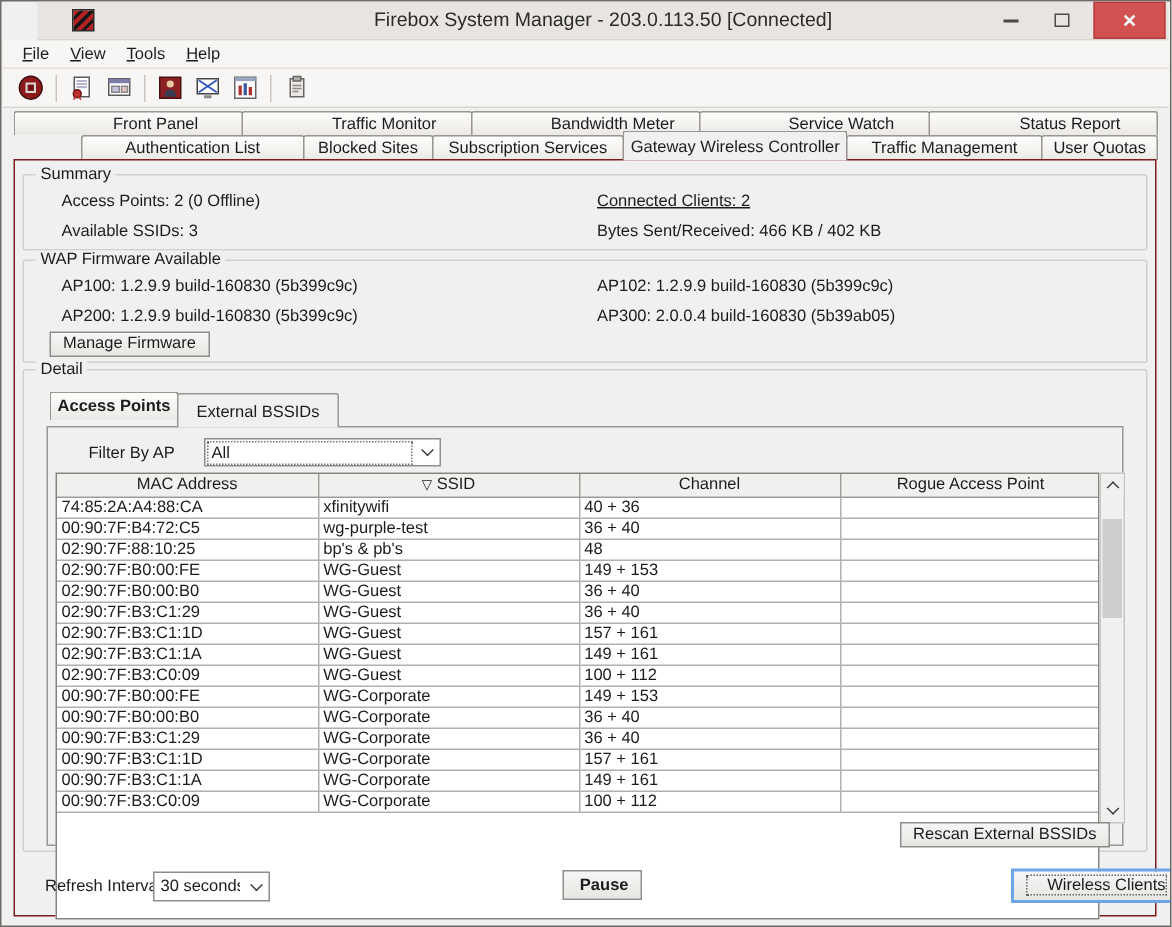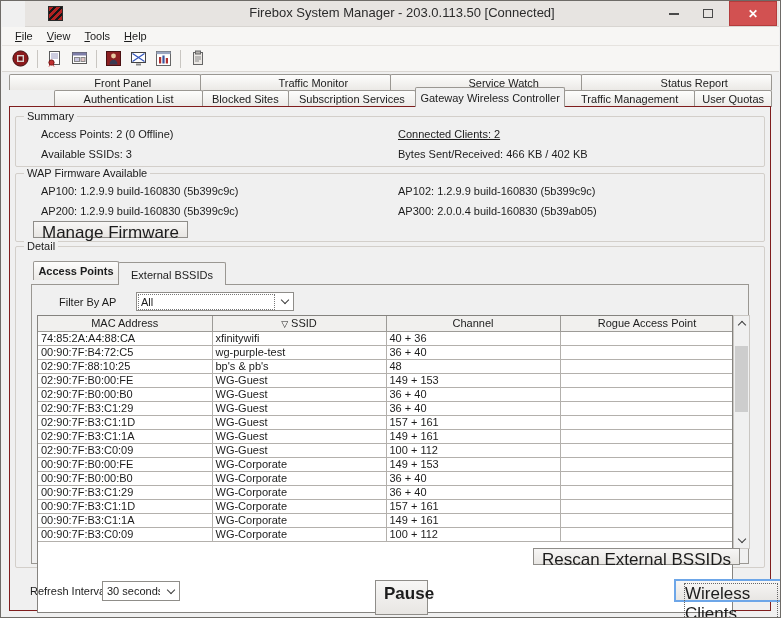--- a/index.html
+++ b/index.html
@@ -43,24 +43,24 @@
 
   
   .groupbox { position:absolute; border:1px solid #d3cfca; border-radius:2px; }
   .groupbox > .g-label { position:absolute; top:-7px; left:8px; background:#f0f0f0; padding:0 3px; }
   .gb-summary { left:5px; right:5px; top:9px;  height:51px; }
   .gb-firmware { left:5px; right:5px; top:66px; height:69px; }
   .gb-detail  { left:5px; right:5px; top:139px; height:322px; }
   .g-item { position:absolute; white-space:nowrap; }
 
   
-  .btn { display:inline-block; background:linear-gradient(#f7f6f5,#e8e6e3); border:1px solid #8f8d89; text-align:left; font-size:17px; padding:1px 8px; cursor:default; }
+  .btn { display:inline-block; background:linear-gradient(#f7f6f5,#e8e6e3); border:1px solid #8f8d89; text-align:right; font-size:11px; padding:1px 8px; cursor:default; }
   .btn-manage { position:absolute; left:17px; top:47px; height:17px; }
   .btn-rescan { position:absolute; right:8px; top:263px; height:17px; }
-  .btn-pause { position:absolute; left:365px; top:473px; width:53px; height:35px; font-weight:bold; padding-top:3px; }
+  .btn-pause { position:absolute; left:365px; top:473px; width:53px; height:20px; font-weight:bold; padding-top:3px; }
   .btn-wireless { position:absolute; left:664px; top:472px; width:114px; height:23px; border:2px solid #6da6e8; padding-top:3px; }
   .btn-wireless .focus-inner { outline:1px dotted #666; display:block; margin:0 1px; }
 
   
   .detail-tab { position:absolute; border:1px solid #9a9792; border-bottom:none; border-radius:2px 2px 0 0; background:linear-gradient(#fdfdfc,#ebe9e6); text-align:center; padding-top:3px; }
   .dtab-1 { left:17px; top:14px; width:86px; height:19px;font-weight:bold; }
   .dtab-2 { left:102px; top:15px; width:108px; height:23px; background:#f0f0f0; z-index:2; padding-top:6px; }
   .detail-panel { position:absolute; left:15px; right:15px; top:37px; bottom:3px; border:1px solid #9a9792; background:#f0f0f0; }
 
   .filter-label { position:absolute; left:27px; top:11px; }
@@ -180,20 +180,21 @@
           <line x1="6" y1="9" x2="12" y2="9" stroke="#888"></line>
           <line x1="6" y1="11" x2="10" y2="11" stroke="#888"></line>
         </svg>
     </span>
   </div>
 
   <div class="tabs-row tabs-row1">
 
   <div class="tab">Front Panel</div>
       <div class="tab">Traffic Monitor</div>
+      <div class="tab">Bandwidth Meter</div>
       <div class="tab">Service Watch</div>
       <div class="tab">Status Report</div>
     </div>
   <div class="tabs-row tabs-row2">
 
   <div class="tab">Authentication List</div>
       <div class="tab">Blocked Sites</div>
       <div class="tab">Subscription Services</div>
       <div class="tab">Gateway Wireless Controller</div>
       <div class="tab">Traffic Management</div>

